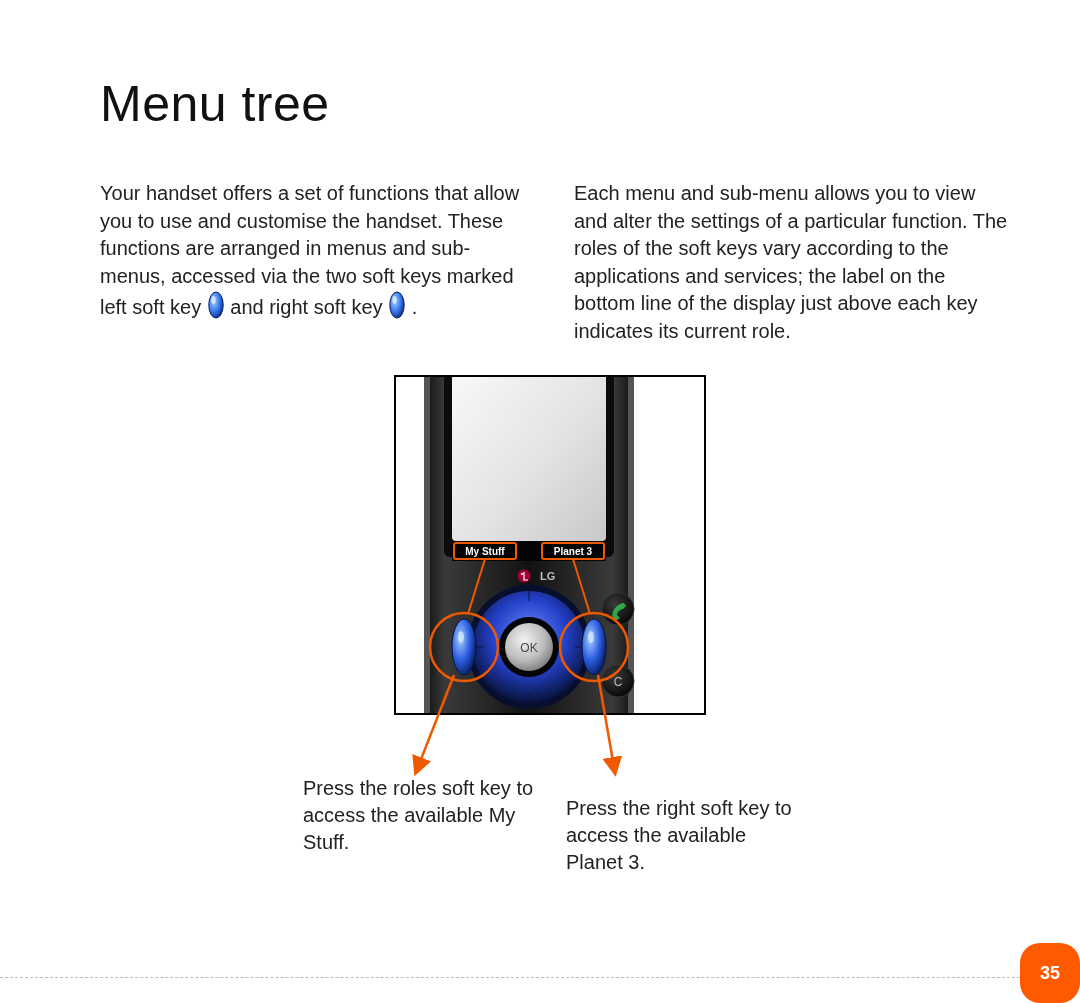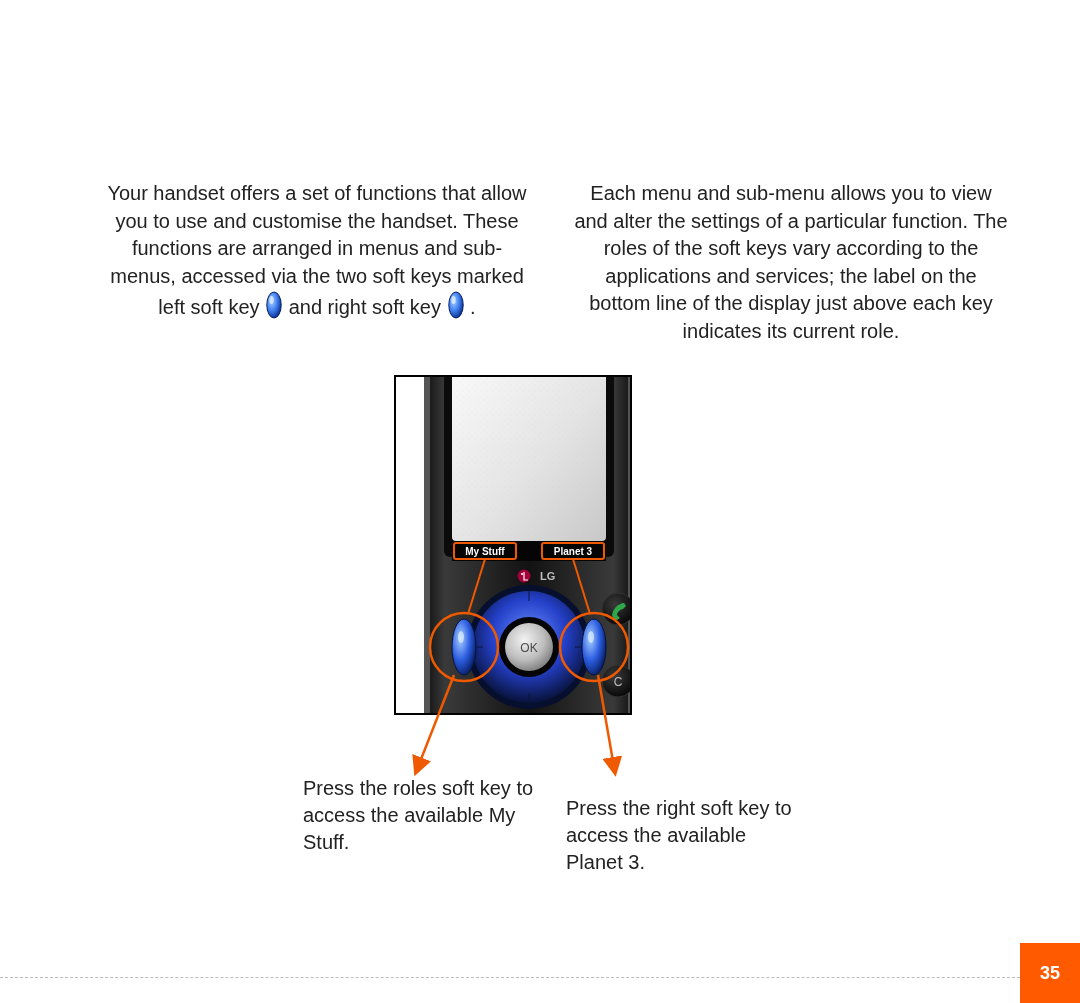--- a/index.html
+++ b/index.html
@@ -34,21 +34,20 @@
     left: 100px;
     right: 72px;
     display: flex;
     gap: 40px;
     font-size: 20px;
     line-height: 1.38;
     color: #222;
   }
   .col {
     flex: 1 1 0;
-    text-align: center;
   }
   .col p {
     margin: 0;
   }
   .ellipse-key {
     display: inline-block;
     vertical-align: -6px;
   }
   .ellipse-key svg {
     display: block;
@@ -58,21 +57,21 @@
   .illustration-wrap {
     position: absolute;
     left: 0; right: 0;
     top: 375px;
     height: 350px;
   }
   .phone-box {
     position: absolute;
     left: 394px;
     top: 0;
-    width: 238px;
+    width: 312px;
     height: 340px;
     border: 2px solid #000;
     box-sizing: border-box;
     background: #fff;
     overflow: hidden;
   }
   .captions {
     position: absolute;
     top: 775px;
     left: 0; right: 0;
@@ -107,27 +106,29 @@
     bottom: 0;
     width: 60px;
     height: 60px;
     background: #ff5a00;
     color: #fff;
     display: flex;
     align-items: center;
     justify-content: center;
     font-size: 18px;
     font-weight: 600;
+    border-radius: 20px;
   }
 </style>
 </head>
 <body>
 
 <div class="page">
 
+  <h1>Menu tree</h1>
 
   <div class="columns">
     <div class="col">
       <p>
         <span>Your handset offers a set of functions that allow you to use and customise the handset. These functions are arranged in menus and sub-menus, accessed via the two soft keys marked left soft key </span>
         <span class="ellipse-key">
           <svg width="18" height="30" viewBox="0 0 18 30">
             <defs>
               <radialGradient id="kg1" cx="35%" cy="35%" r="70%">
                 <stop offset="0%" stop-color="#a9d0ff"></stop>

